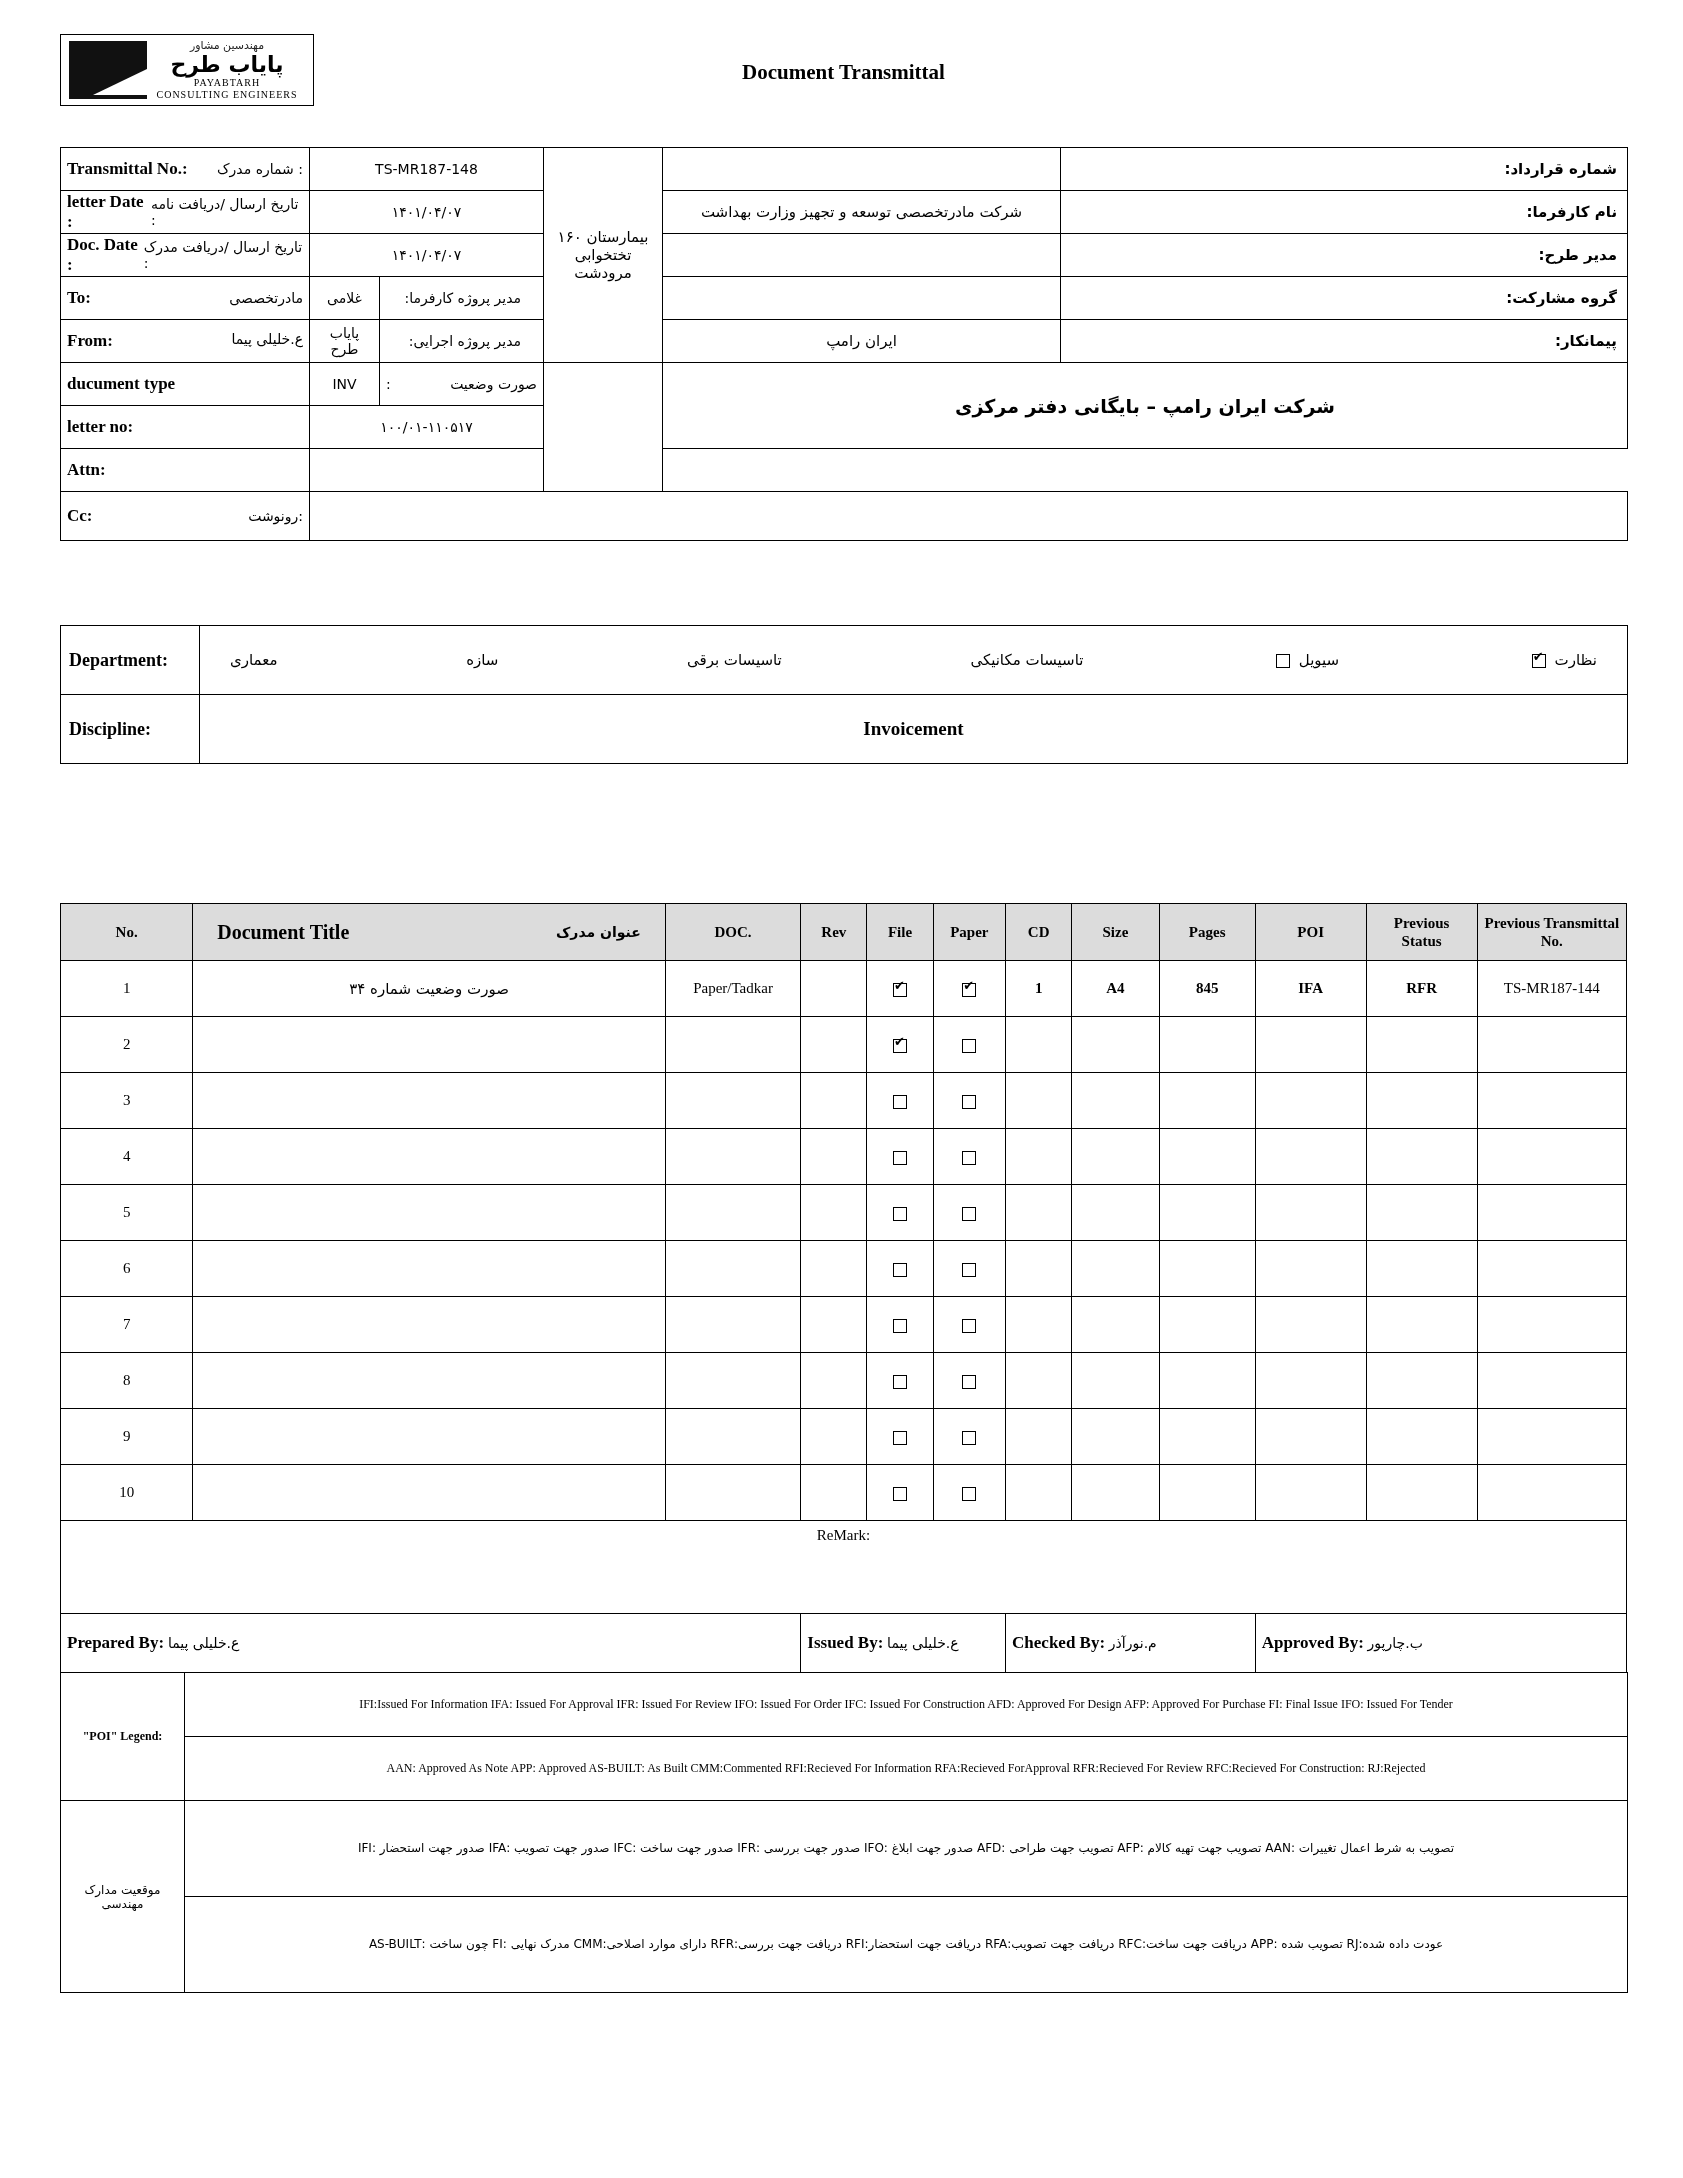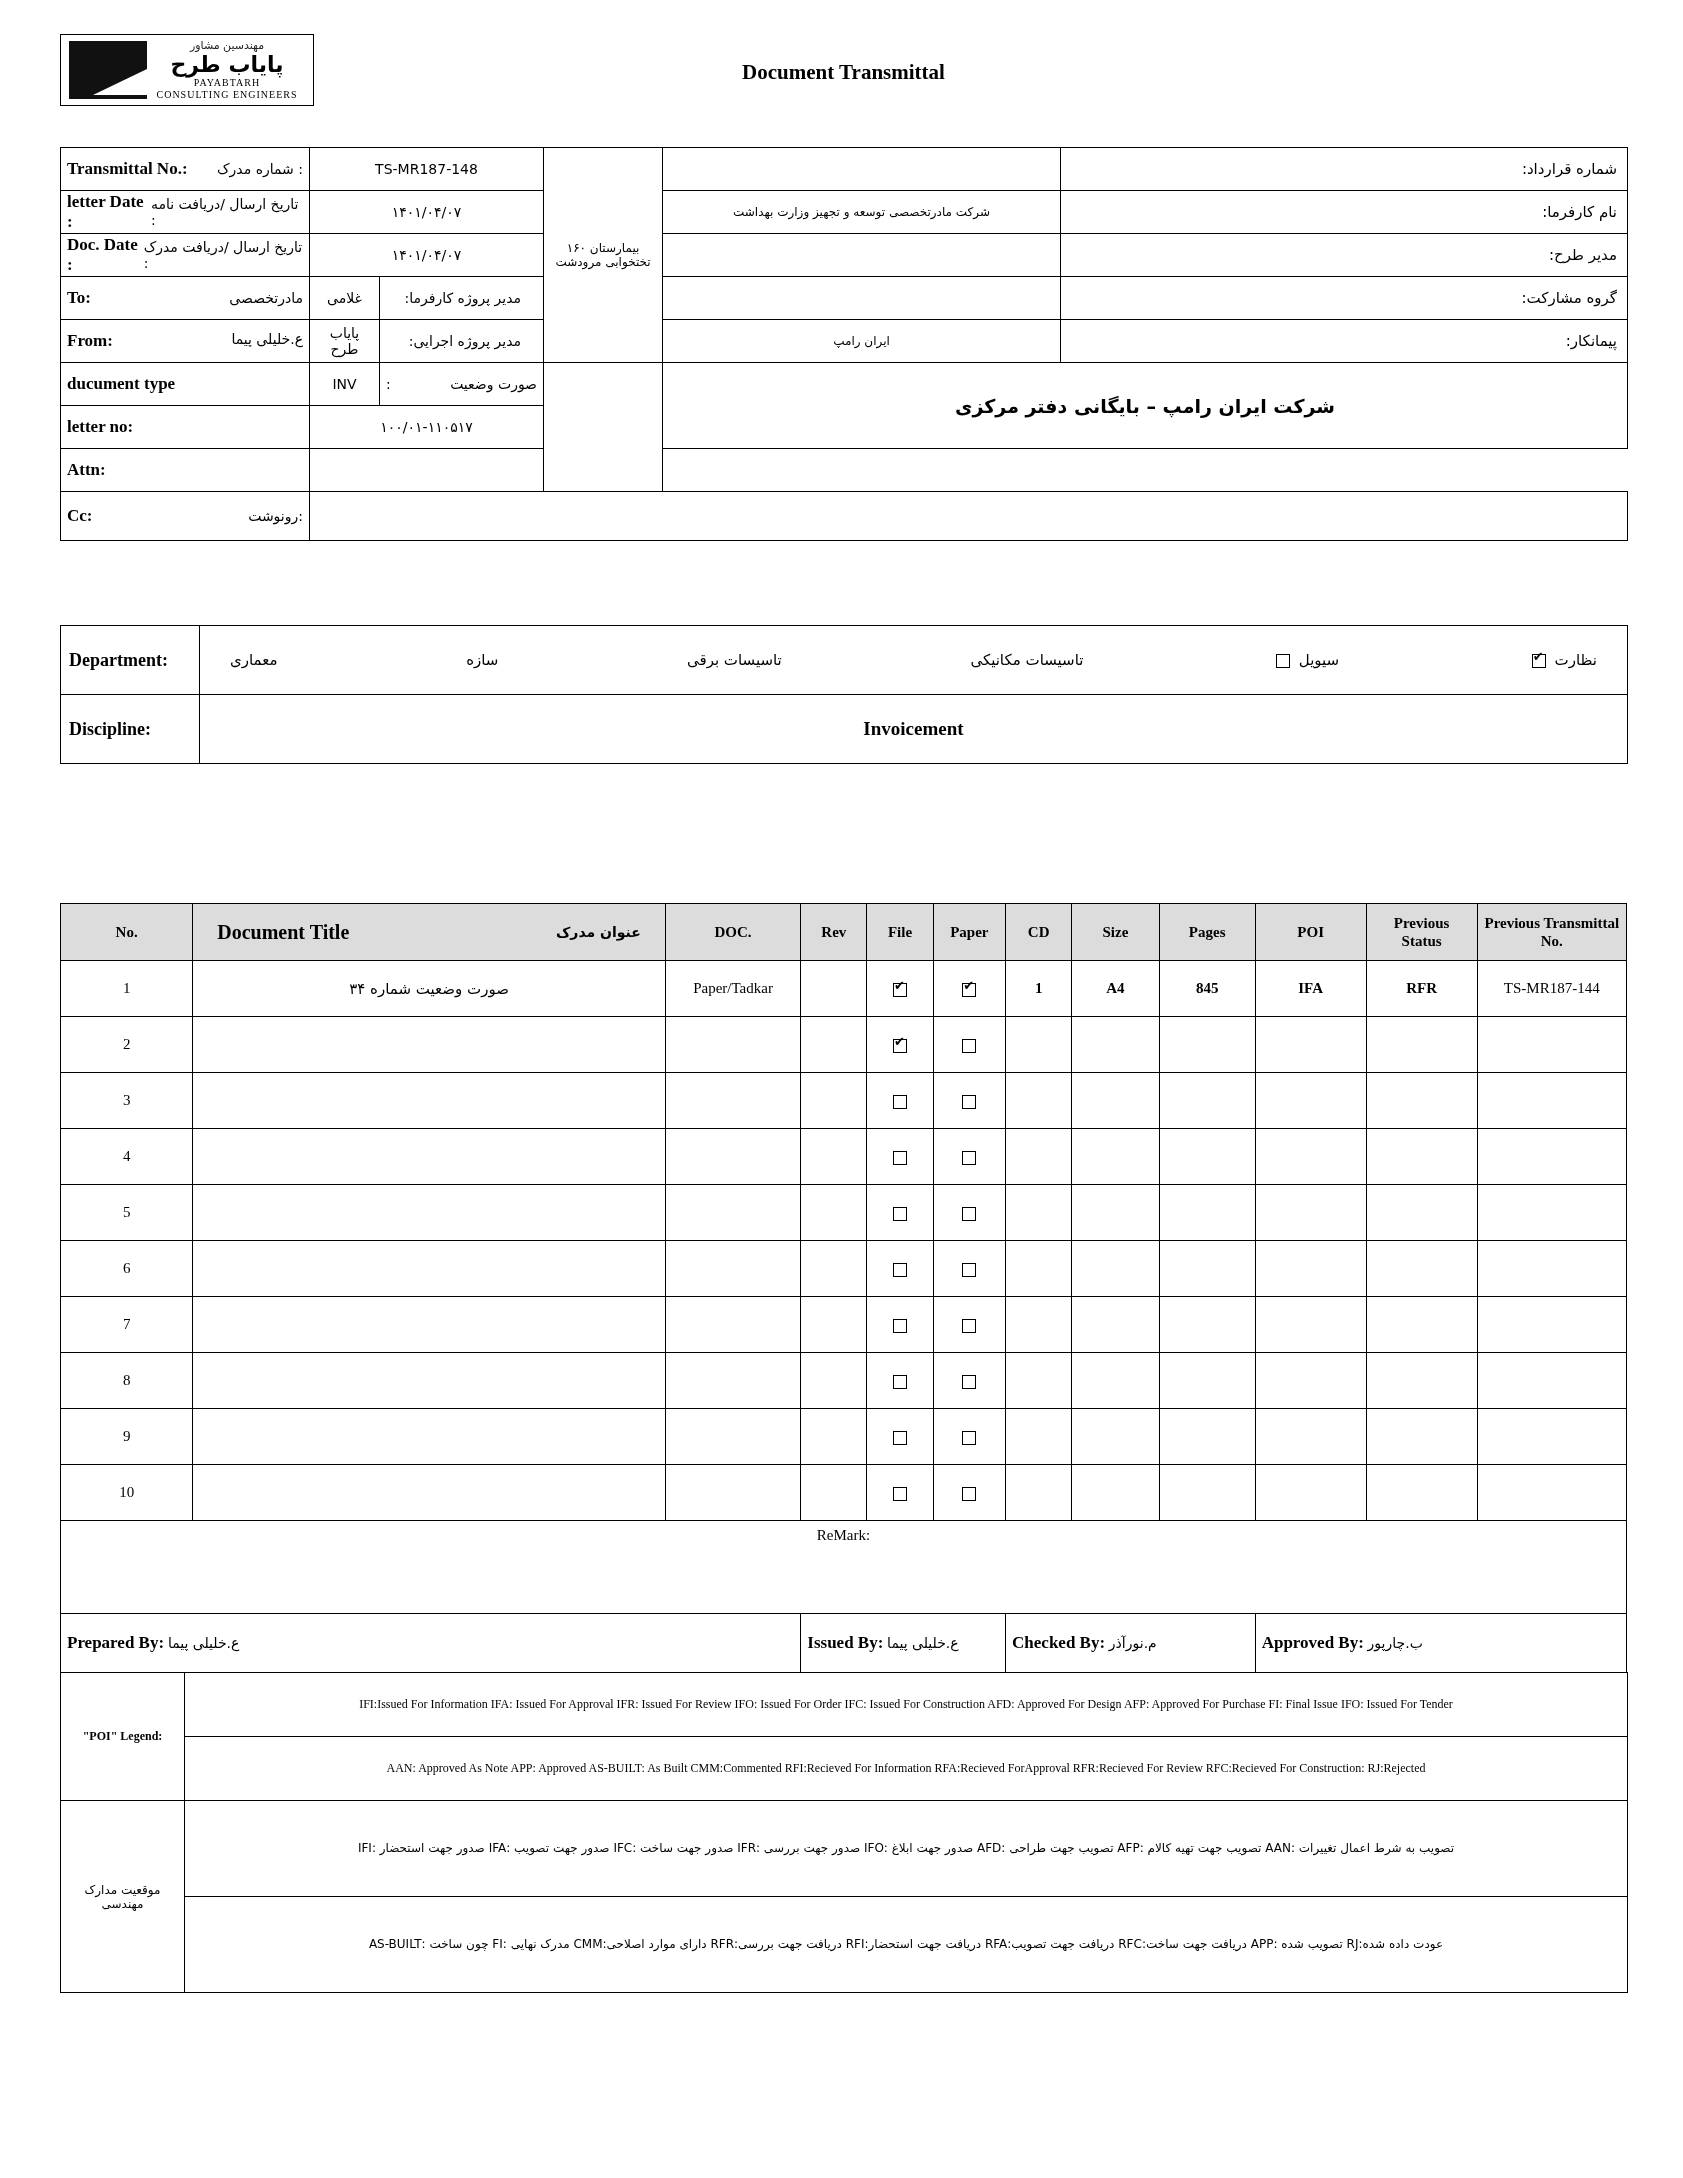--- a/index.html
+++ b/index.html
@@ -96,29 +96,29 @@
     left: 60px;
     top: 147px;
     width: 1567px;
   }
   .block1 td { height: 42px; }
   .b1-fa { font-family: "DejaVu Sans", sans-serif; font-size: 14px; direction: rtl; text-align: right; padding-right: 22px;}
   .b1-val { text-align: center; font-family: "DejaVu Sans", sans-serif; font-size: 14px; }
   .big-center {
     text-align: center;
     font-family: "DejaVu Sans", sans-serif;
-    font-size: 12px;
+    font-size: 15px;
     direction: rtl;
   }
   .right-lab {
     text-align: right;
     font-family: "DejaVu Sans", sans-serif;
     font-size: 15px;
     direction: rtl;
-    font-weight: normal;
+    font-weight: bold;
     padding-right: 10px;
   }
   .cc-row td { height: 48px; }
   .archive-line {
     text-align: center;
     direction: rtl;
     font-family: "DejaVu Sans", sans-serif;
     font-size: 19px;
     font-weight: bold;
   }

